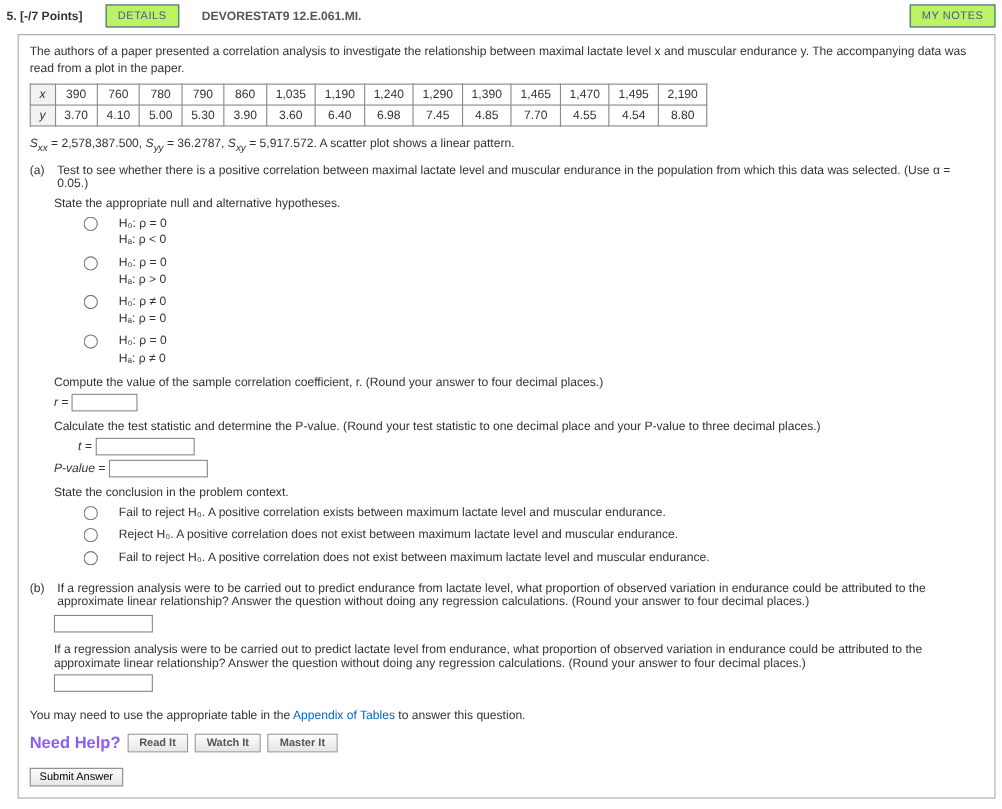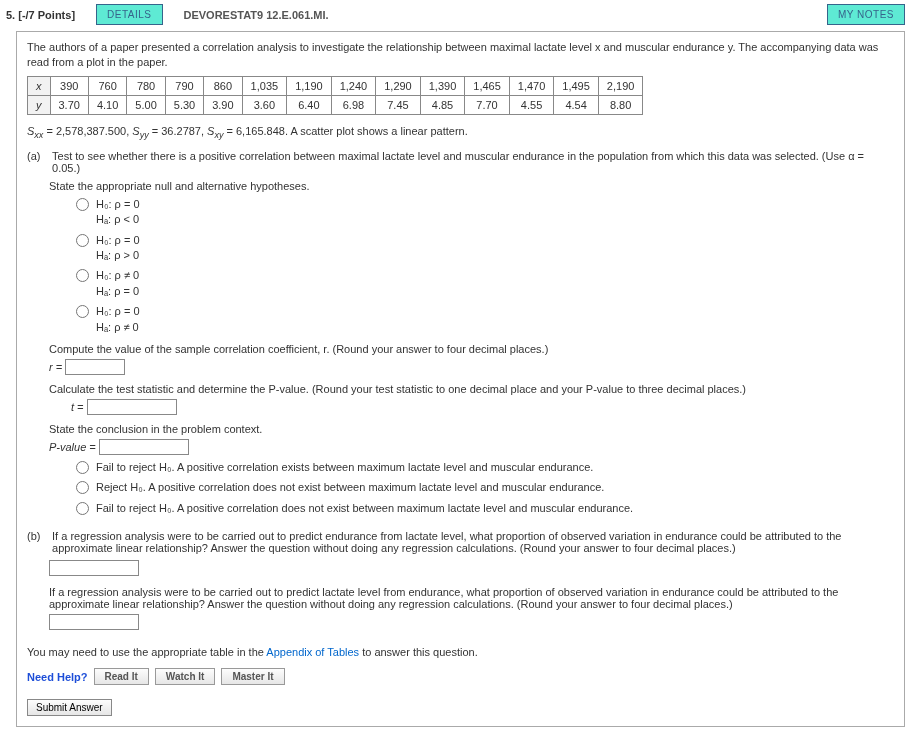--- a/index.html
+++ b/index.html
@@ -15,21 +15,21 @@
   .header {
     display: flex;
     align-items: center;
     padding: 4px 6px;
     gap: 21px;
   }
   .points { font-weight: bold; white-space: nowrap; }
   .btn-outline {
     border: 1px solid #36648B;
     color: #36648B;
-    background: #5eead4;
+    background: #bef264;
     padding: 4px 10px;
     font-size: 10px;
     letter-spacing: 0.5px;
     cursor: pointer;
   }
   .book-ref { font-weight: bold; color: #555; }
   .spacer { flex: 1; }
   .main {
     border: 1px solid #aaa;
     margin: 2px 6px 6px 16px;
@@ -47,35 +47,35 @@
     font-size: 11px;
     font-weight: normal;
   }
   table.data th { background:#f2f2f2; font-style: italic; }
   .stats-line { margin: 4px 0 10px 0; }
   .part { margin: 6px 0 6px 0; }
   .part-label { display:inline-block; width:22px; vertical-align: top;}
   .part-body { display:inline-block; width: calc(100% - 30px);}
   .indent1 { margin-left: 22px; }
   .indent2 { margin-left: 44px; }
-  .opt-row { margin: 5px 0 5px 0; display:flex; align-items:flex-start; gap:4px;}
+  .opt-row { margin: 5px 0 5px 0; display:flex; align-items:flex-start; gap:16px;}
   .opt-row .txt { line-height:1.4; }
   .sub { font-size:9px; vertical-align: sub; }
   .code { font-style: italic; }
   input.text-in {
     border: 1px solid #888;
     height: 16px;
     font-size: 11px;
     padding: 0 2px;
   }
   .w60 { width: 60px; }
   .w90 { width: 90px; }
   .link { color: #0066cc; text-align: right; }
   .need-help-row { display:flex; align-items:center; gap:6px; margin-top:10px;}
-  .need-help { color: #1d4ed8; font-weight:bold; font-size:11px;}
+  .need-help { color: #8b5cf6; font-weight:bold; font-size:15px;}
   .help-btn {
     border:1px solid #999;
     background: linear-gradient(#fdfdfd,#e6e6e6);
     padding: 2px 10px;
     font-size:10px;
     font-weight:bold;
     color:#555;
     cursor:pointer;
   }
   .submit-row { margin-top:14px; }
@@ -138,21 +138,21 @@
             <td>4.55</td>
         <td>4.54</td>
             <td>8.80</td>
       </tr>
     </tbody>
       </table>
 
     <div class="stats-line">
       <span class="code">S<span class="sub">xx</span></span><span> = 2,578,387.500, </span>
       <span class="code">S<span class="sub">yy</span></span><span> = 36.2787, </span>
-      <span class="code">S<span class="sub">xy</span></span><span> = 6,165.848. A scatter plot shows a linear pattern.</span>
+      <span class="code">S<span class="sub">xy</span></span><span> = 5,917.572. A scatter plot shows a linear pattern.</span>
     </div>
 
     <div class="part">
       <span class="part-label">(a)</span>
       <span class="part-body">Test to see whether there is a positive correlation between maximal lactate level and muscular endurance in the population from which this data was selected. (Use α = 0.05.)</span>
     </div>
 
     <div class="indent1">State the appropriate null and alternative hypotheses.</div>
 
     <div class="indent2">
@@ -190,26 +190,26 @@
     <div class="indent1" style="margin-top:4px">
       <span class="code">r = </span>
       <input class="text-in w60" style="">
     </div>
 
     <div class="indent1" style="margin-top:8px">Calculate the test statistic and determine the P-value. (Round your test statistic to one decimal place and your P-value to three decimal places.)</div>
     <div class="indent2" style="margin-top:4px">
       <span class="code">t = </span>
       <input class="text-in w90" style="">
     </div>
+    <div class="indent1" style="margin-top:4px">
+      <span class="code">P-value = </span>
+      <input class="text-in w90" style="">
+    </div>
+
     <div class="indent1" style="margin-top:8px">State the conclusion in the problem context.</div>
-
-    <div class="indent1" style="margin-top:4px">
-      <span class="code">P-value = </span>
-      <input class="text-in w90" style="">
-    </div>
     <div class="indent2">
       <div class="opt-row">
         <input type="radio" name="concl" class="radio" style="">
         <span class="txt">Fail to reject H₀. A positive correlation exists between maximum lactate level and muscular endurance.</span>
       </div>
       <div class="opt-row">
         <input type="radio" name="concl" class="radio" style="">
         <span class="txt">Reject H₀. A positive correlation does not exist between maximum lactate level and muscular endurance.</span>
       </div>
       <div class="opt-row">

